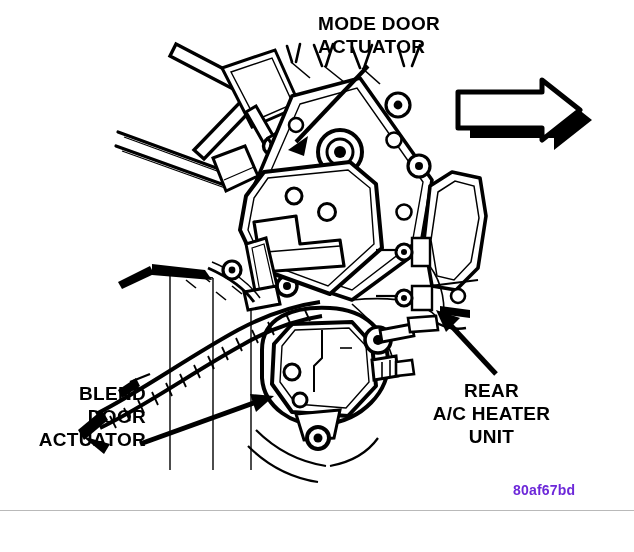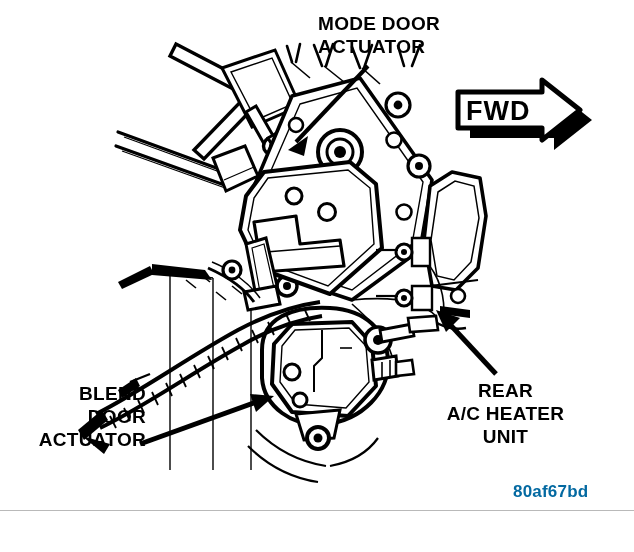--- a/index.html
+++ b/index.html
@@ -40,21 +40,21 @@
     top: 12px;
     text-align: left;
   }
   #callout-blend-door {
     left: 16px;
     top: 382px;
     text-align: right;
     width: 130px;
   }
   #callout-rear-ac {
-    left: 438px;
+    left: 424px;
     top: 379px;
     text-align: center;
     width: 135px;
   }
   #fwd-label {
     position: absolute;
     left: 466px;
     top: 96px;
     font-family: "Liberation Sans", sans-serif;
     font-weight: bold;
@@ -62,23 +62,23 @@
     letter-spacing: 1px;
     color: #000000;
     white-space: pre;
   }
   #figure-code {
     position: absolute;
     left: 513px;
     top: 482px;
     font-family: "Liberation Sans", sans-serif;
     font-weight: bold;
-    font-size: 17px;
+    font-size: 14px;
     letter-spacing: 0.2px;
-    color: #0369a1;
+    color: #6d28d9;
     white-space: pre;
   }
   #bottom-rule {
     position: absolute;
     left: 0px;
     top: 510px;
     width: 634px;
     height: 1px;
     background: #b9b9b9;
   }
@@ -326,19 +326,18 @@
 ACTUATOR</div>
 
   <div class="callout" id="callout-blend-door">BLEND
 DOOR
 ACTUATOR</div>
 
   <div class="callout" id="callout-rear-ac">REAR
 A/C HEATER
 UNIT</div>
 
-  <div id="fwd-label">FWD</div>
 
   <div id="figure-code">80af67bd</div>
 
   <div id="bottom-rule"></div>
 
 </div>
 
 </body></html>

